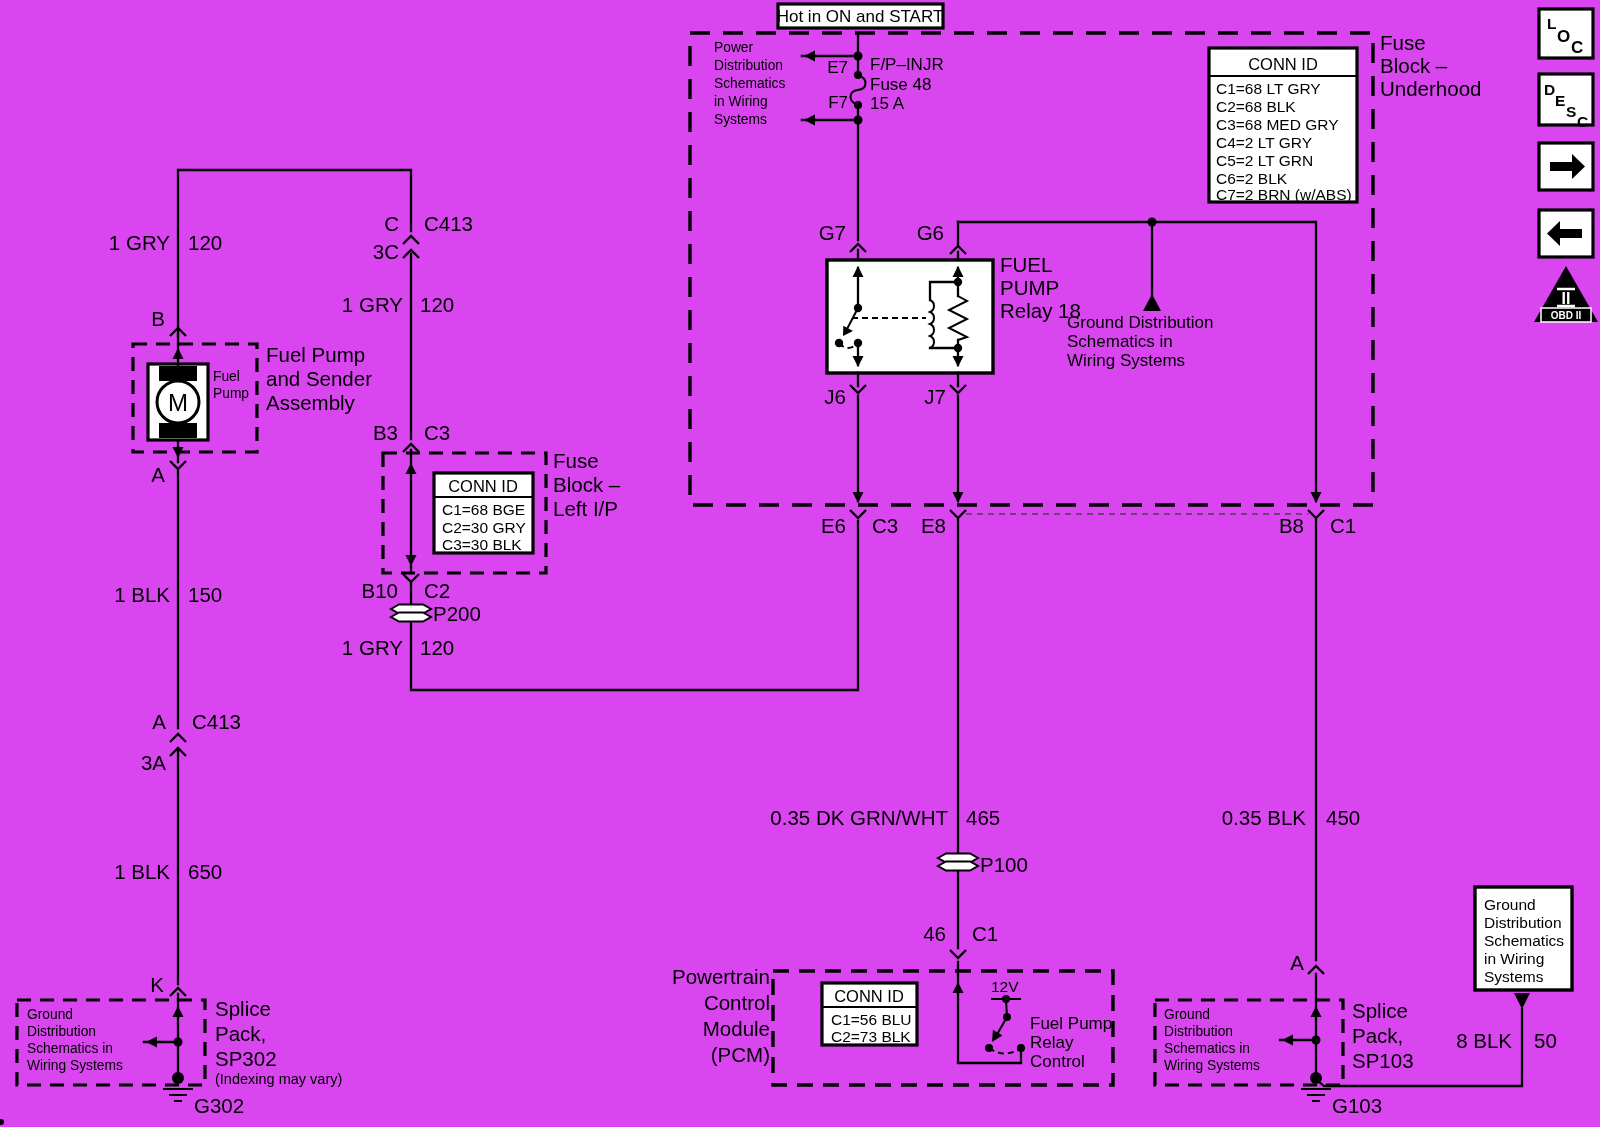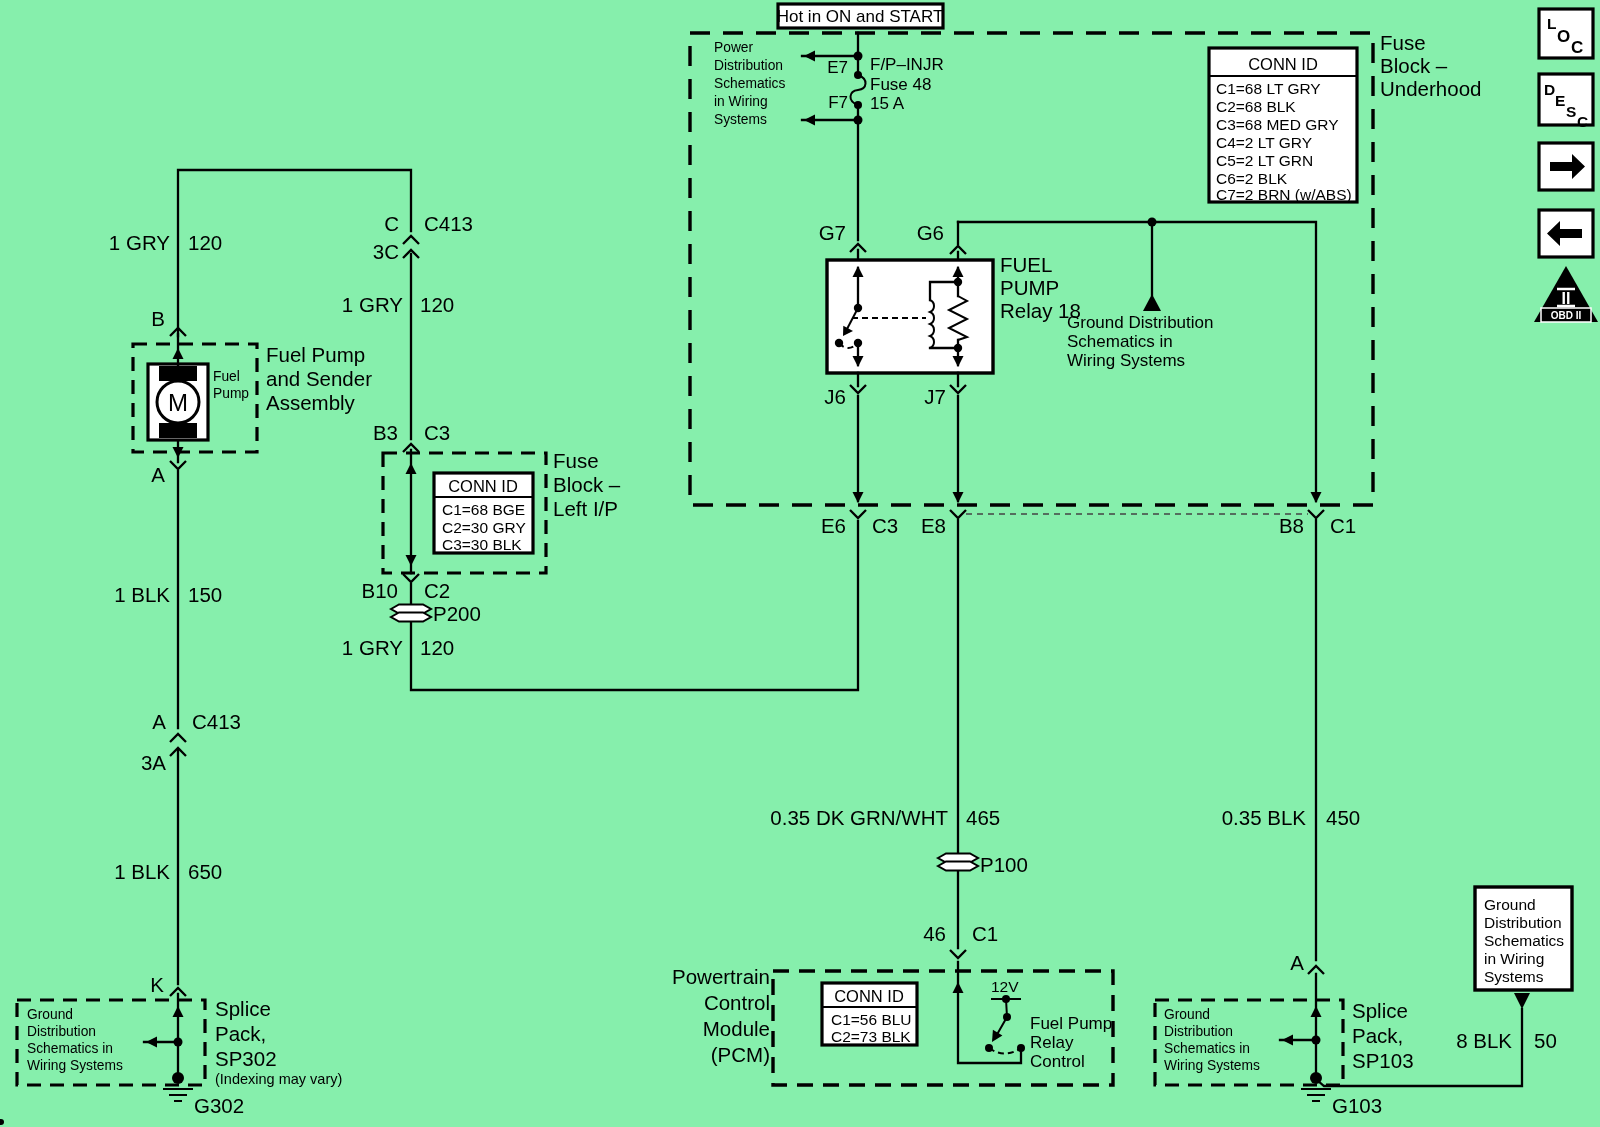--- a/index.html
+++ b/index.html
@@ -1,16 +1,16 @@
 <!DOCTYPE html>
 <html><head>
 <meta charset="utf-8">
 <style>
   html,body{margin:0;padding:0;background:#fff;}
-  .stage{position:relative;width:1600px;height:1127px;background:#86efac;overflow:hidden;}
+  .stage{position:relative;width:1600px;height:1127px;background:#d946ef;overflow:hidden;}
   svg{display:block;}
   text{font-family:"Liberation Sans",sans-serif;fill:#000;}
   .w{fill:none;stroke:#000;stroke-width:2.3;stroke-linecap:square;}
   .w2{fill:none;stroke:#000;stroke-width:2;}
   .box{fill:#fff;stroke:#000;stroke-width:3.2;}
   .box35{fill:#fff;stroke:#000;stroke-width:3.4;}
   .dashbig{fill:none;stroke:#000;stroke-width:3.4;stroke-dasharray:20 13;}
   .dashmed{fill:none;stroke:#000;stroke-width:3.2;stroke-dasharray:14 9;}
   .thindash{fill:none;stroke:#444;stroke-width:1.3;stroke-dasharray:6 5;}
   .lnkdash{fill:none;stroke:#000;stroke-width:2;stroke-dasharray:6 4;}

